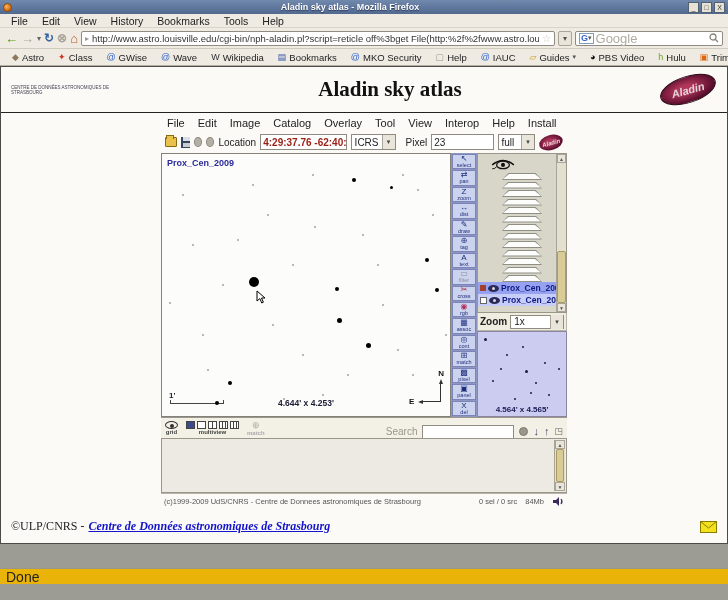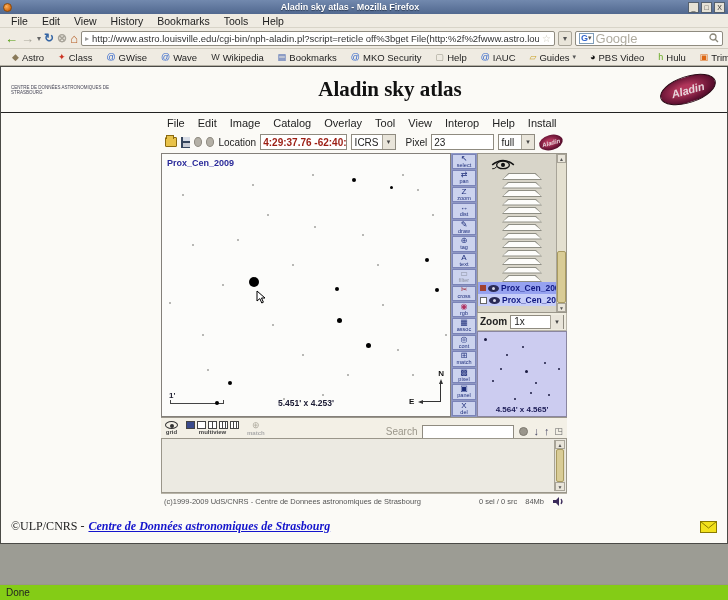--- a/index.html
+++ b/index.html
@@ -150,21 +150,21 @@
   .measure-scroll .scroll-thumb { flex:1; margin:0 1px; }
 
   .applet-status { height:15px; display:flex; align-items:center; border-top:1px solid #b8b4a8; padding:0 3px; gap:10px; }
   .as-copy { font-size:7.5px; color:#555; }
   .as-right { margin-left:auto; display:flex; align-items:center; gap:8px; font-size:7.5px; color:#555; }
 
   .page-footer { display:flex; align-items:center; margin-top:11px; padding:0 10px; font-family:"Liberation Serif",serif; font-size:12px; }
   .footer-link { color:#1414cc; font-style:italic; font-weight:bold; text-decoration:underline; margin-left:4px; }
   .envelope { margin-left:auto; }
 
-  .statusbar { position:absolute; bottom:0; left:0; width:728px; height:16px; background:#84cc16; border-top:1px solid #9a968a; display:flex; align-items:center; padding:0 6px; font-size:10px; color:#222; }
+  .statusbar { position:absolute; bottom:16px; left:0; width:728px; height:16px; background:#eab308; border-top:1px solid #9a968a; display:flex; align-items:center; padding:0 6px; font-size:14px; color:#222; }
 </style>
 </head>
 <body>
 
 <div class="titlebar">
   <span class="ff-icon"></span>
   <span class="win-title">Aladin sky atlas - Mozilla Firefox</span>
   <span class="win-btns">
     <span class="win-btn">_</span>
     <span class="win-btn">□</span>
@@ -311,21 +311,21 @@
       <span class="mini-aladin">
           <span>Aladin</span>
         </span>
     </div>
 
     <div class="applet-main">
       <div class="sky" id="sky">
         <span class="sky-label">Prox_Cen_2009</span>
         <span class="scale-label">1'</span>
         <span class="scalebar"></span>
-        <span class="fov-label">5.451' x 4.253'</span>
+        <span class="fov-label">4.644' x 4.253'</span>
         <span class="compass">
           <span class="vline"></span>
             <span class="hline"></span>
           <span class="n-arrow"></span>
           <span class="e-arrow"></span>
           <span class="n-label">N</span>
           <span class="e-label">E</span>
         </span>
         <svg class="sky-cursor" style="left:94px; top:136px;" width="10" height="14" viewBox="0 0 10 14">
           <path d="M1 1 L1 11 L3.8 8.6 L5.8 13 L7.4 12.2 L5.5 8 L9 8 Z" fill="#fff" stroke="#000" stroke-width="1"></path>

